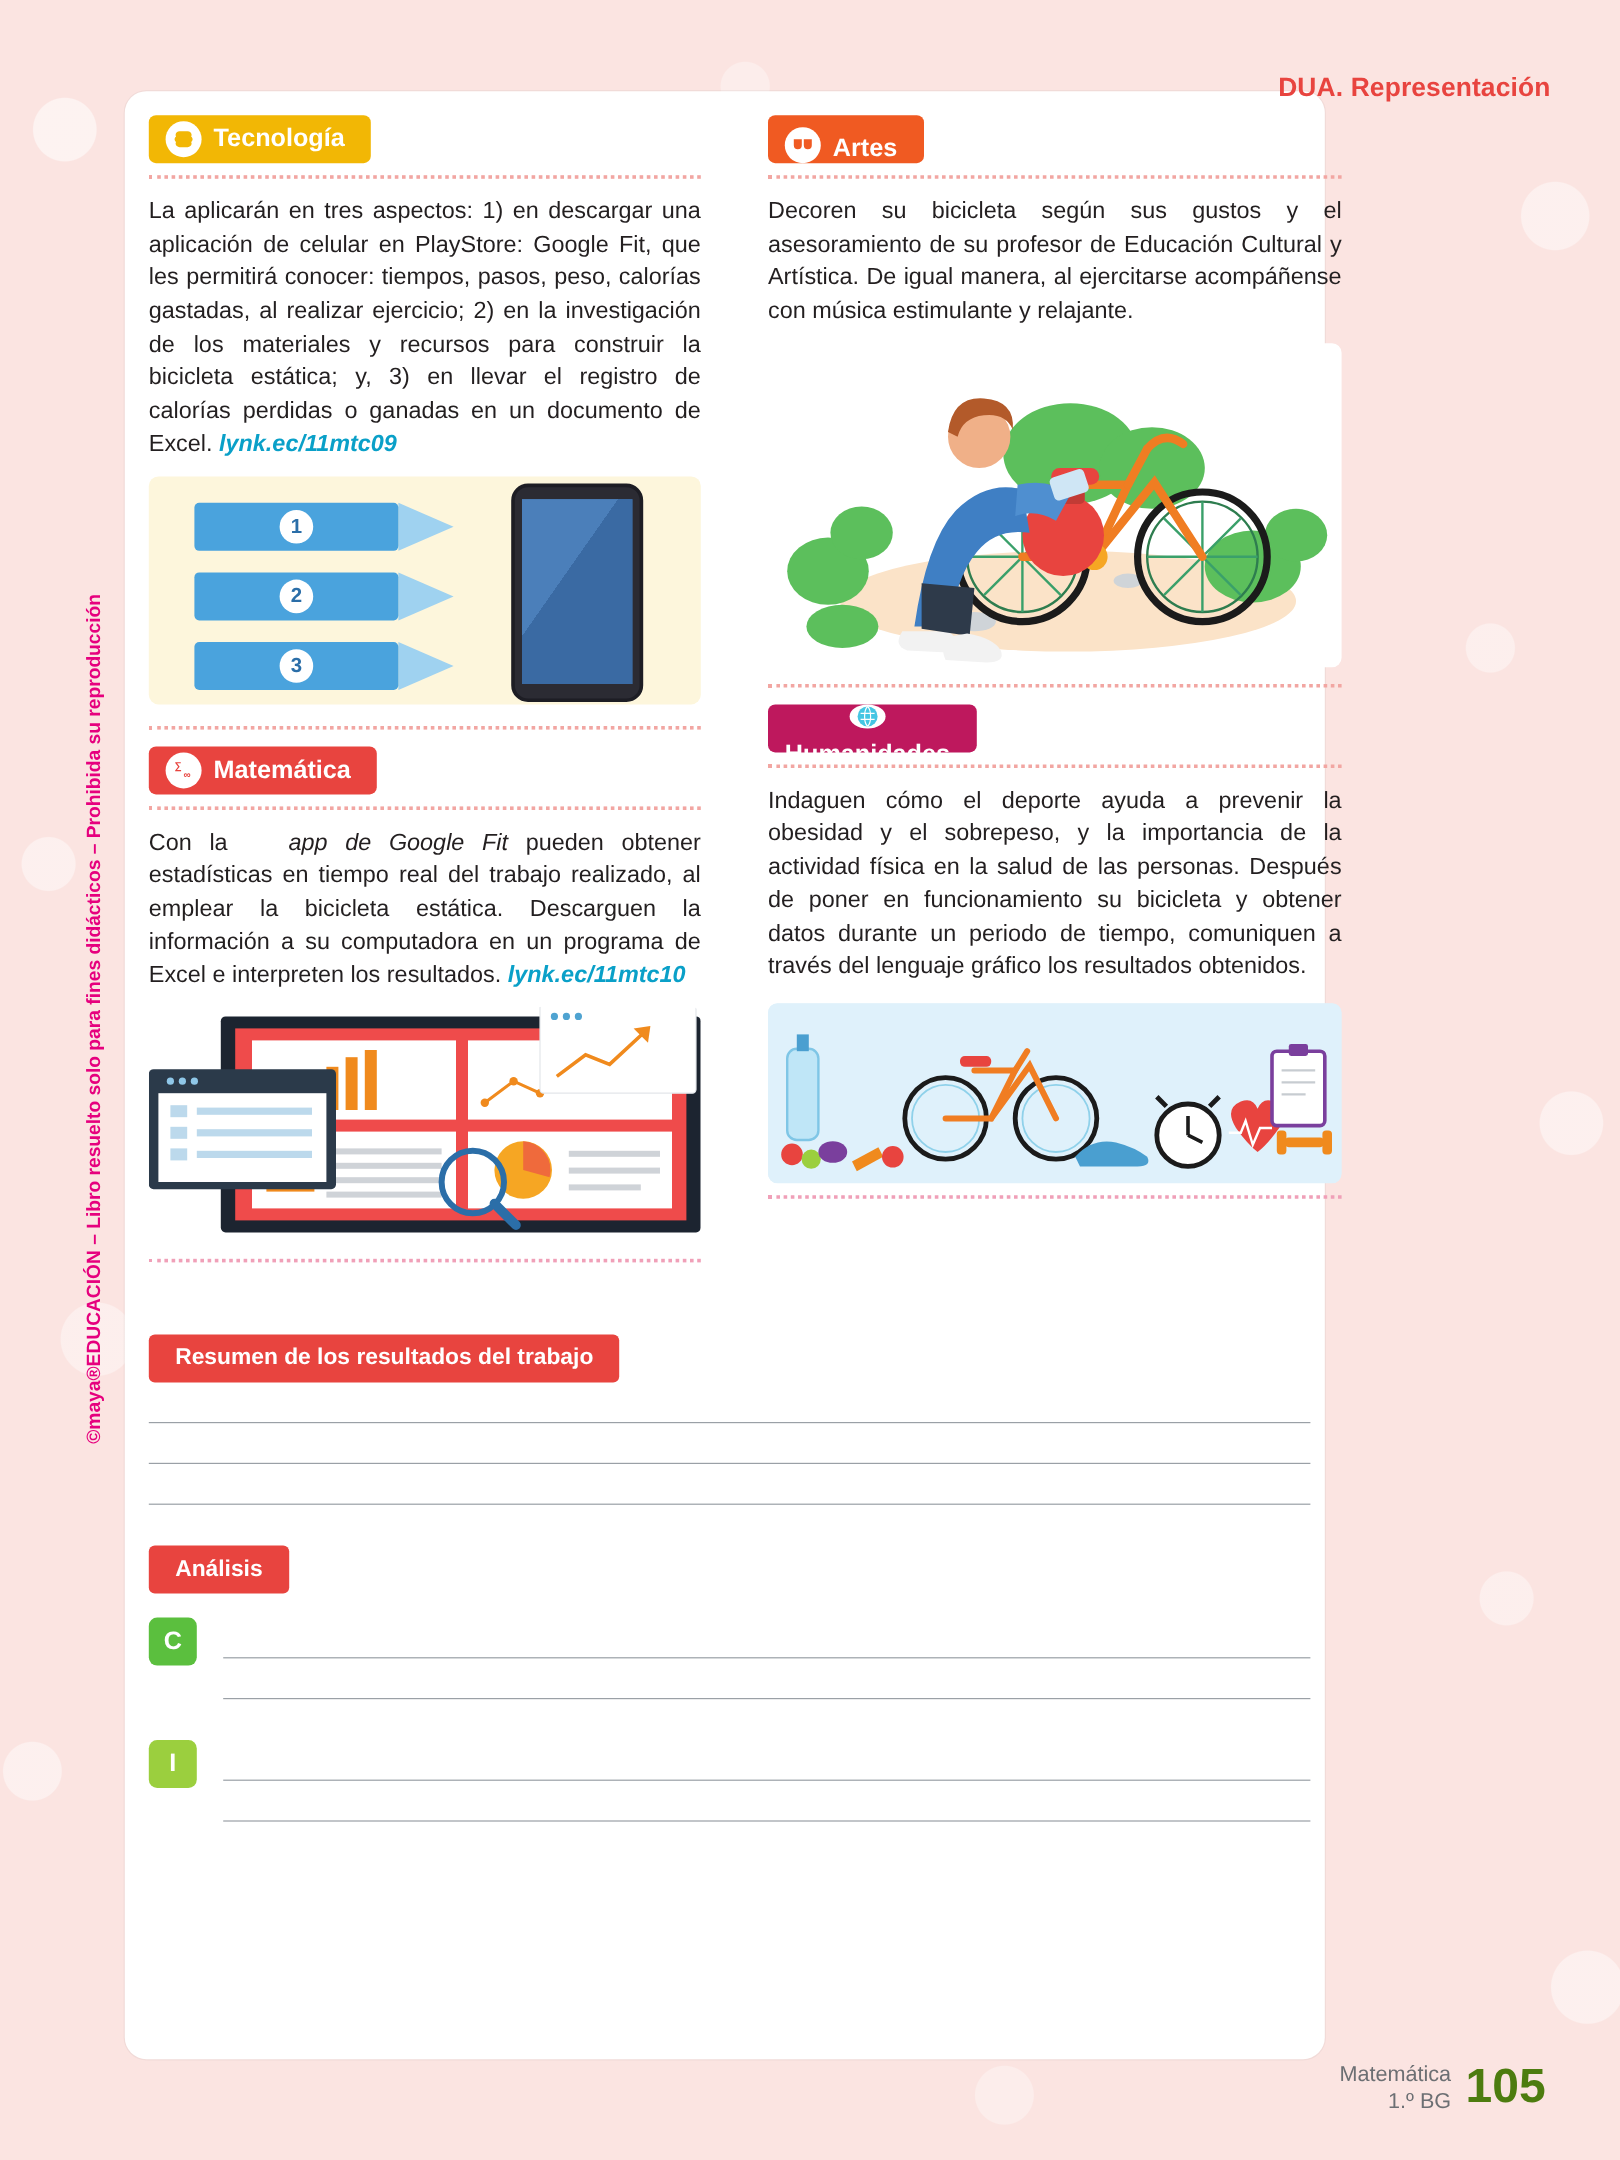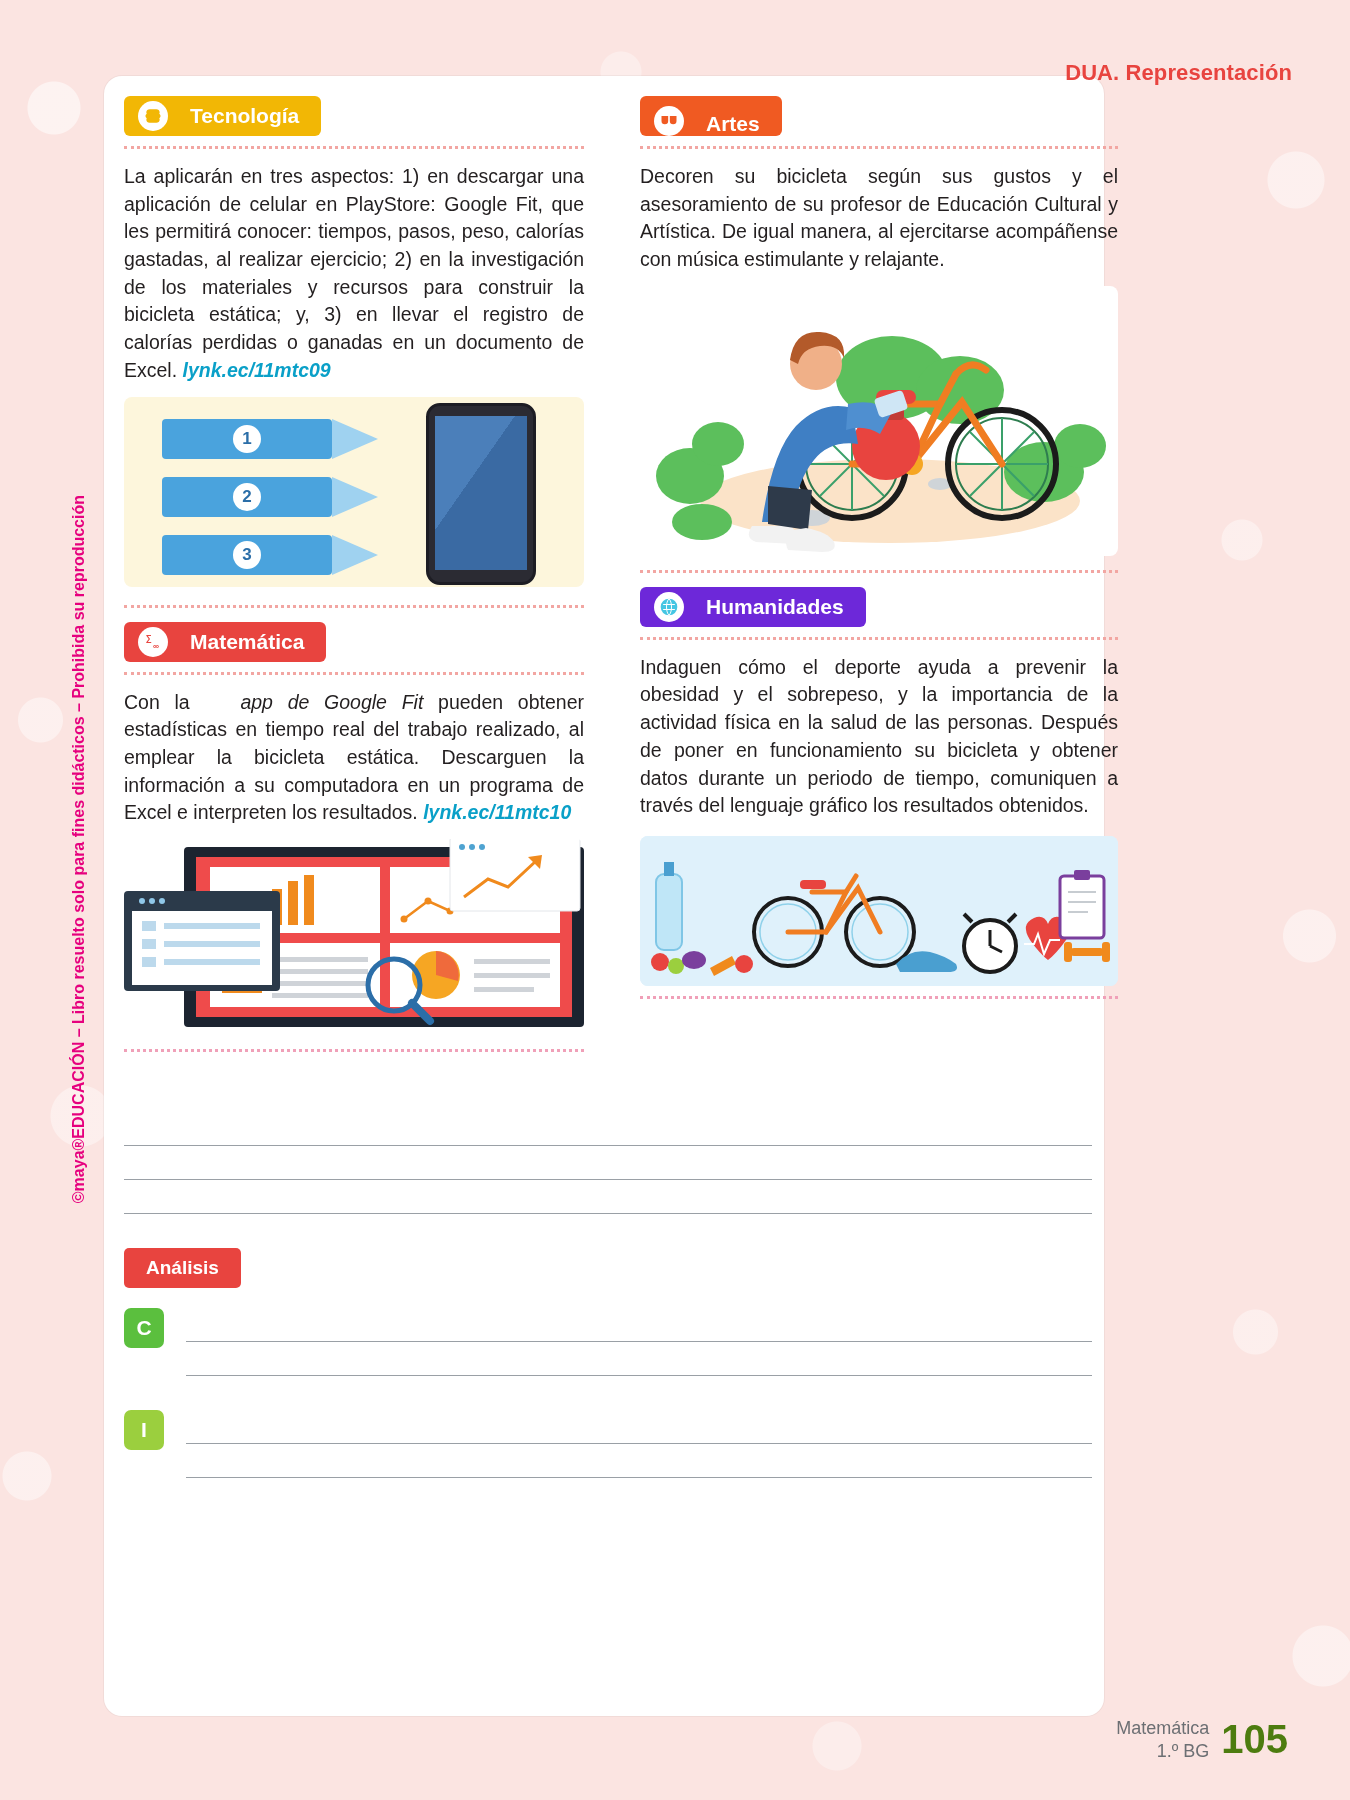--- a/index.html
+++ b/index.html
@@ -56,34 +56,34 @@
     font-weight: 700;
     color:#e6007e;
   }
 
   
   .cols { position:absolute; left:124px; top:96px; width:960px; }
   .col-left { position:absolute; left:0; top:0; width:460px; }
   .col-right { position:absolute; left:516px; top:0; width:478px; }
 
   .tag {
-    display:inline-flex; align-items:center; gap:22px;
+    display:inline-flex; align-items:center; gap:10px;
     height:40px; padding: 0 22px 0 14px;
     border-radius: 6px 6px 6px 6px;
     color:#fff; font-weight:700; font-size:21px;
   }
   .tag .badge {
     width:30px; height:30px; border-radius:50%;
     background:#fff; display:flex; align-items:center; justify-content:center;
     font-size:17px;
   }
   .tag.tec { background:#f2b705; }
   .tag.art { background:#f05a22;align-items:flex-end; }
   .tag.mat { background:#e8443f; }
-  .tag.hum { background:#6d28d9; }
+  .tag.hum { background:#be185d;flex-direction:column; }
 
   .dotted {
     border-bottom: 3px dotted #f2a6a2;
     margin: 10px 0 14px 0;
   }
   .dotted.pink { border-bottom: 3px dotted #f0a0b8; }
 
   p.body {
     margin:0;
     font-size: 19.5px;
@@ -435,20 +435,21 @@
             <rect x="462" y="106" width="8" height="20" rx="3"></rect>
           </g>
       </svg>
     </div>
 
     <div class="dotted pink" style="margin-top:10px"></div>
   </div>
 </div>
 
 <div class="lower">
+  <span class="chip res">Resumen de los resultados del trabajo</span>
   <div class="rule"></div>
   <div class="rule"></div>
   <div class="rule"></div>
 
   <div style="height:34px"></div>
 
   <span class="chip ana">Análisis</span>
 
   <div class="row-block">
     <div class="letter c">C</div>

